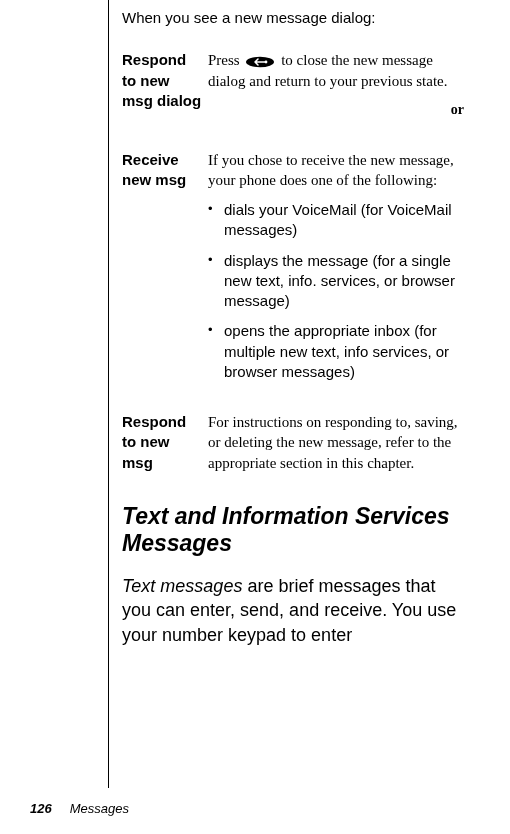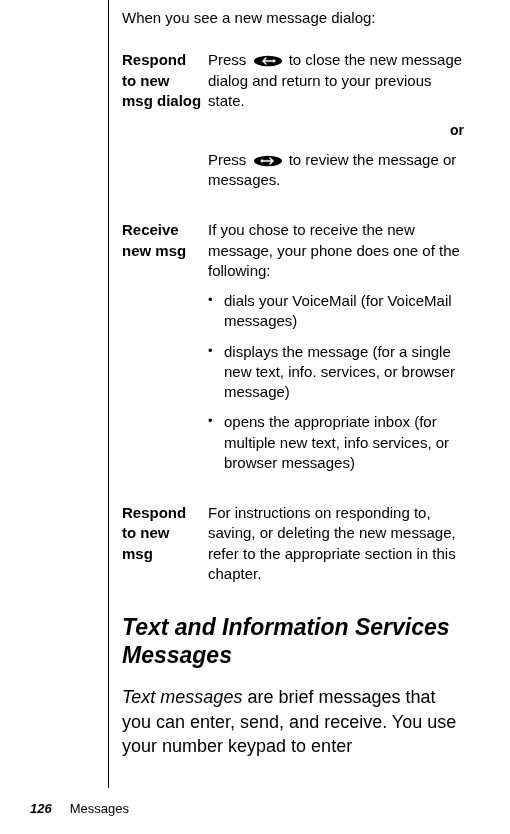--- a/index.html
+++ b/index.html
@@ -41,21 +41,21 @@
       font-weight: bold;
       font-size: 15px;
       line-height: 1.35;
       padding-right: 6px;
     }
     .row-body {
       flex: 1;
       font-size: 15px;
       line-height: 1.35;
     }
-    .row-body p { margin-bottom: 10px; }
+    .row-body p { margin-bottom: 10px; font-family: Liberation Serif, serif; }
     .or {
       font-weight: bold;
       margin: 8px 0 10px 12px;
       font-size: 14px;
       text-align: right;
     }
     .bullets {
       list-style: none;
       padding-left: 0;
     }
@@ -96,20 +96,21 @@
       left: 30px;
       bottom: 18px;
       font-size: 13px;
     }
     .footer .pnum {
       font-weight: bold;
       font-style: italic;
       margin-right: 18px;
     }
     .footer .ftitle {
+      font-style: italic;
     }
   </style>
 </head>
 <body>
 
 <div class="vrule"></div>
 
 <div class="page">
   <div class="content">
     <p class="intro">When you see a new message dialog:</p>
@@ -118,27 +119,20 @@
       <div class="row-label">Respond to new msg dialog</div>
       <div class="row-body">
         <p>
           <span>Press </span><span class="key-icon"><svg width="30" height="12" viewBox="0 0 30 12">
                 <ellipse cx="15" cy="6" rx="14" ry="5.2" fill="#000"></ellipse>
                 <path d="M10 6 L20 6 M10 6 L13 3 M10 6 L13 9" stroke="#fff" stroke-width="1.5" fill="none" stroke-linecap="round"></path>
                 <circle cx="21" cy="6" r="1.4" fill="#fff"></circle>
               </svg></span><span> to close the new message dialog and return to your previous state.</span>
         </p>
         <p class="or">or</p>
-        <p>
-          <span>Press </span><span class="key-icon"><svg width="30" height="12" viewBox="0 0 30 12">
-                <ellipse cx="15" cy="6" rx="14" ry="5.2" fill="#000"></ellipse>
-                <path d="M9 6 L20 6 M20 6 L17 3 M20 6 L17 9" stroke="#fff" stroke-width="1.5" fill="none" stroke-linecap="round"></path>
-                <circle cx="9" cy="6" r="1.4" fill="#fff"></circle>
-              </svg></span><span> to review the message or messages.</span>
-        </p>
       </div>
     </div>
 
     <div class="row">
       <div class="row-label">Receive new msg</div>
       <div class="row-body">
         <p>If you chose to receive the new message, your phone does one of the following:</p>
         <ul class="bullets">
           <li>
               <span class="dot">•</span>

